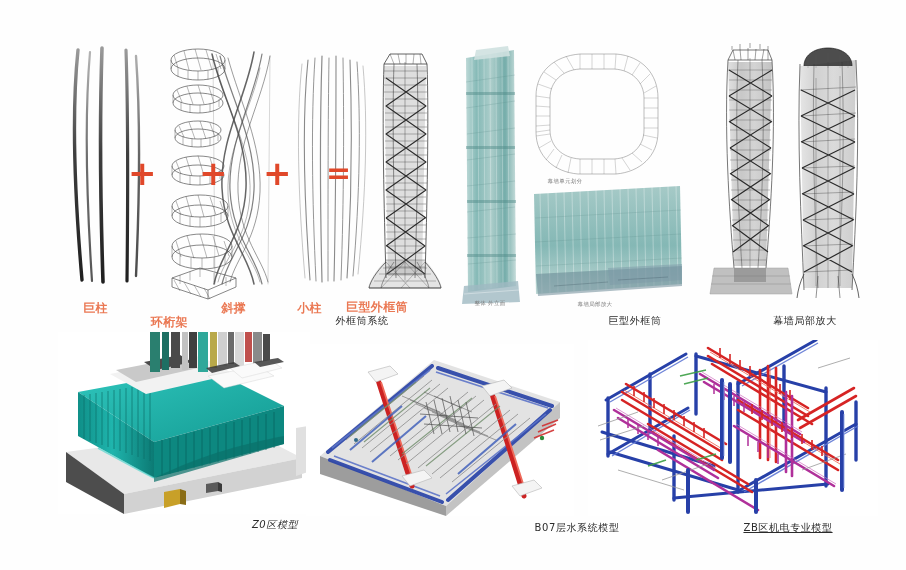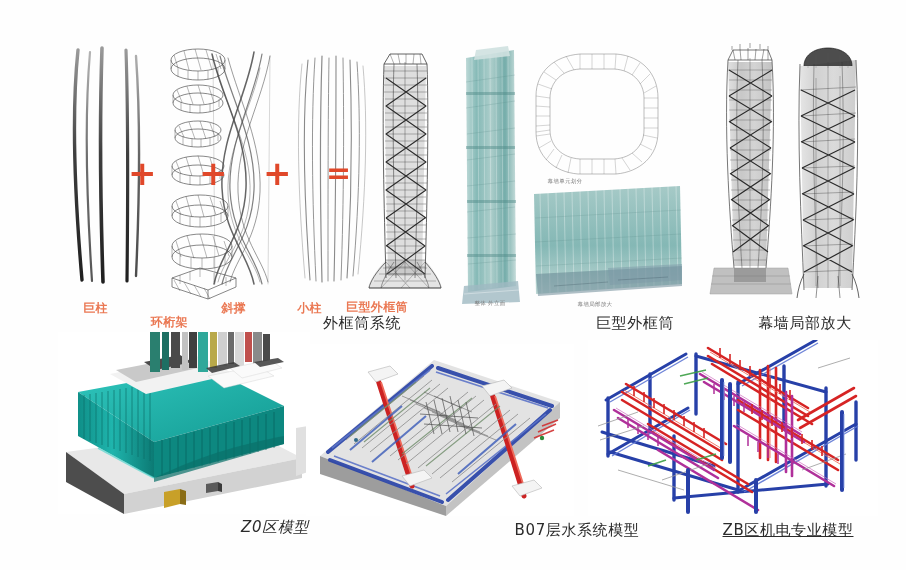--- a/index.html
+++ b/index.html
@@ -12,21 +12,21 @@
   }
   #page {
     position: relative;
     width: 906px; height: 570px;
     background: #fefefe;
   }
 
   
   .caption-main {
     position: absolute;
-    font-size: 15px;
+    font-size: 10px;
     color: #2b2b2b;
     letter-spacing: .6px;
     white-space: nowrap;
     text-align: center;
   }
   .caption-red {
     position: absolute;
     font-size: 12px;
     color: #e8663c;
     letter-spacing: .4px;

